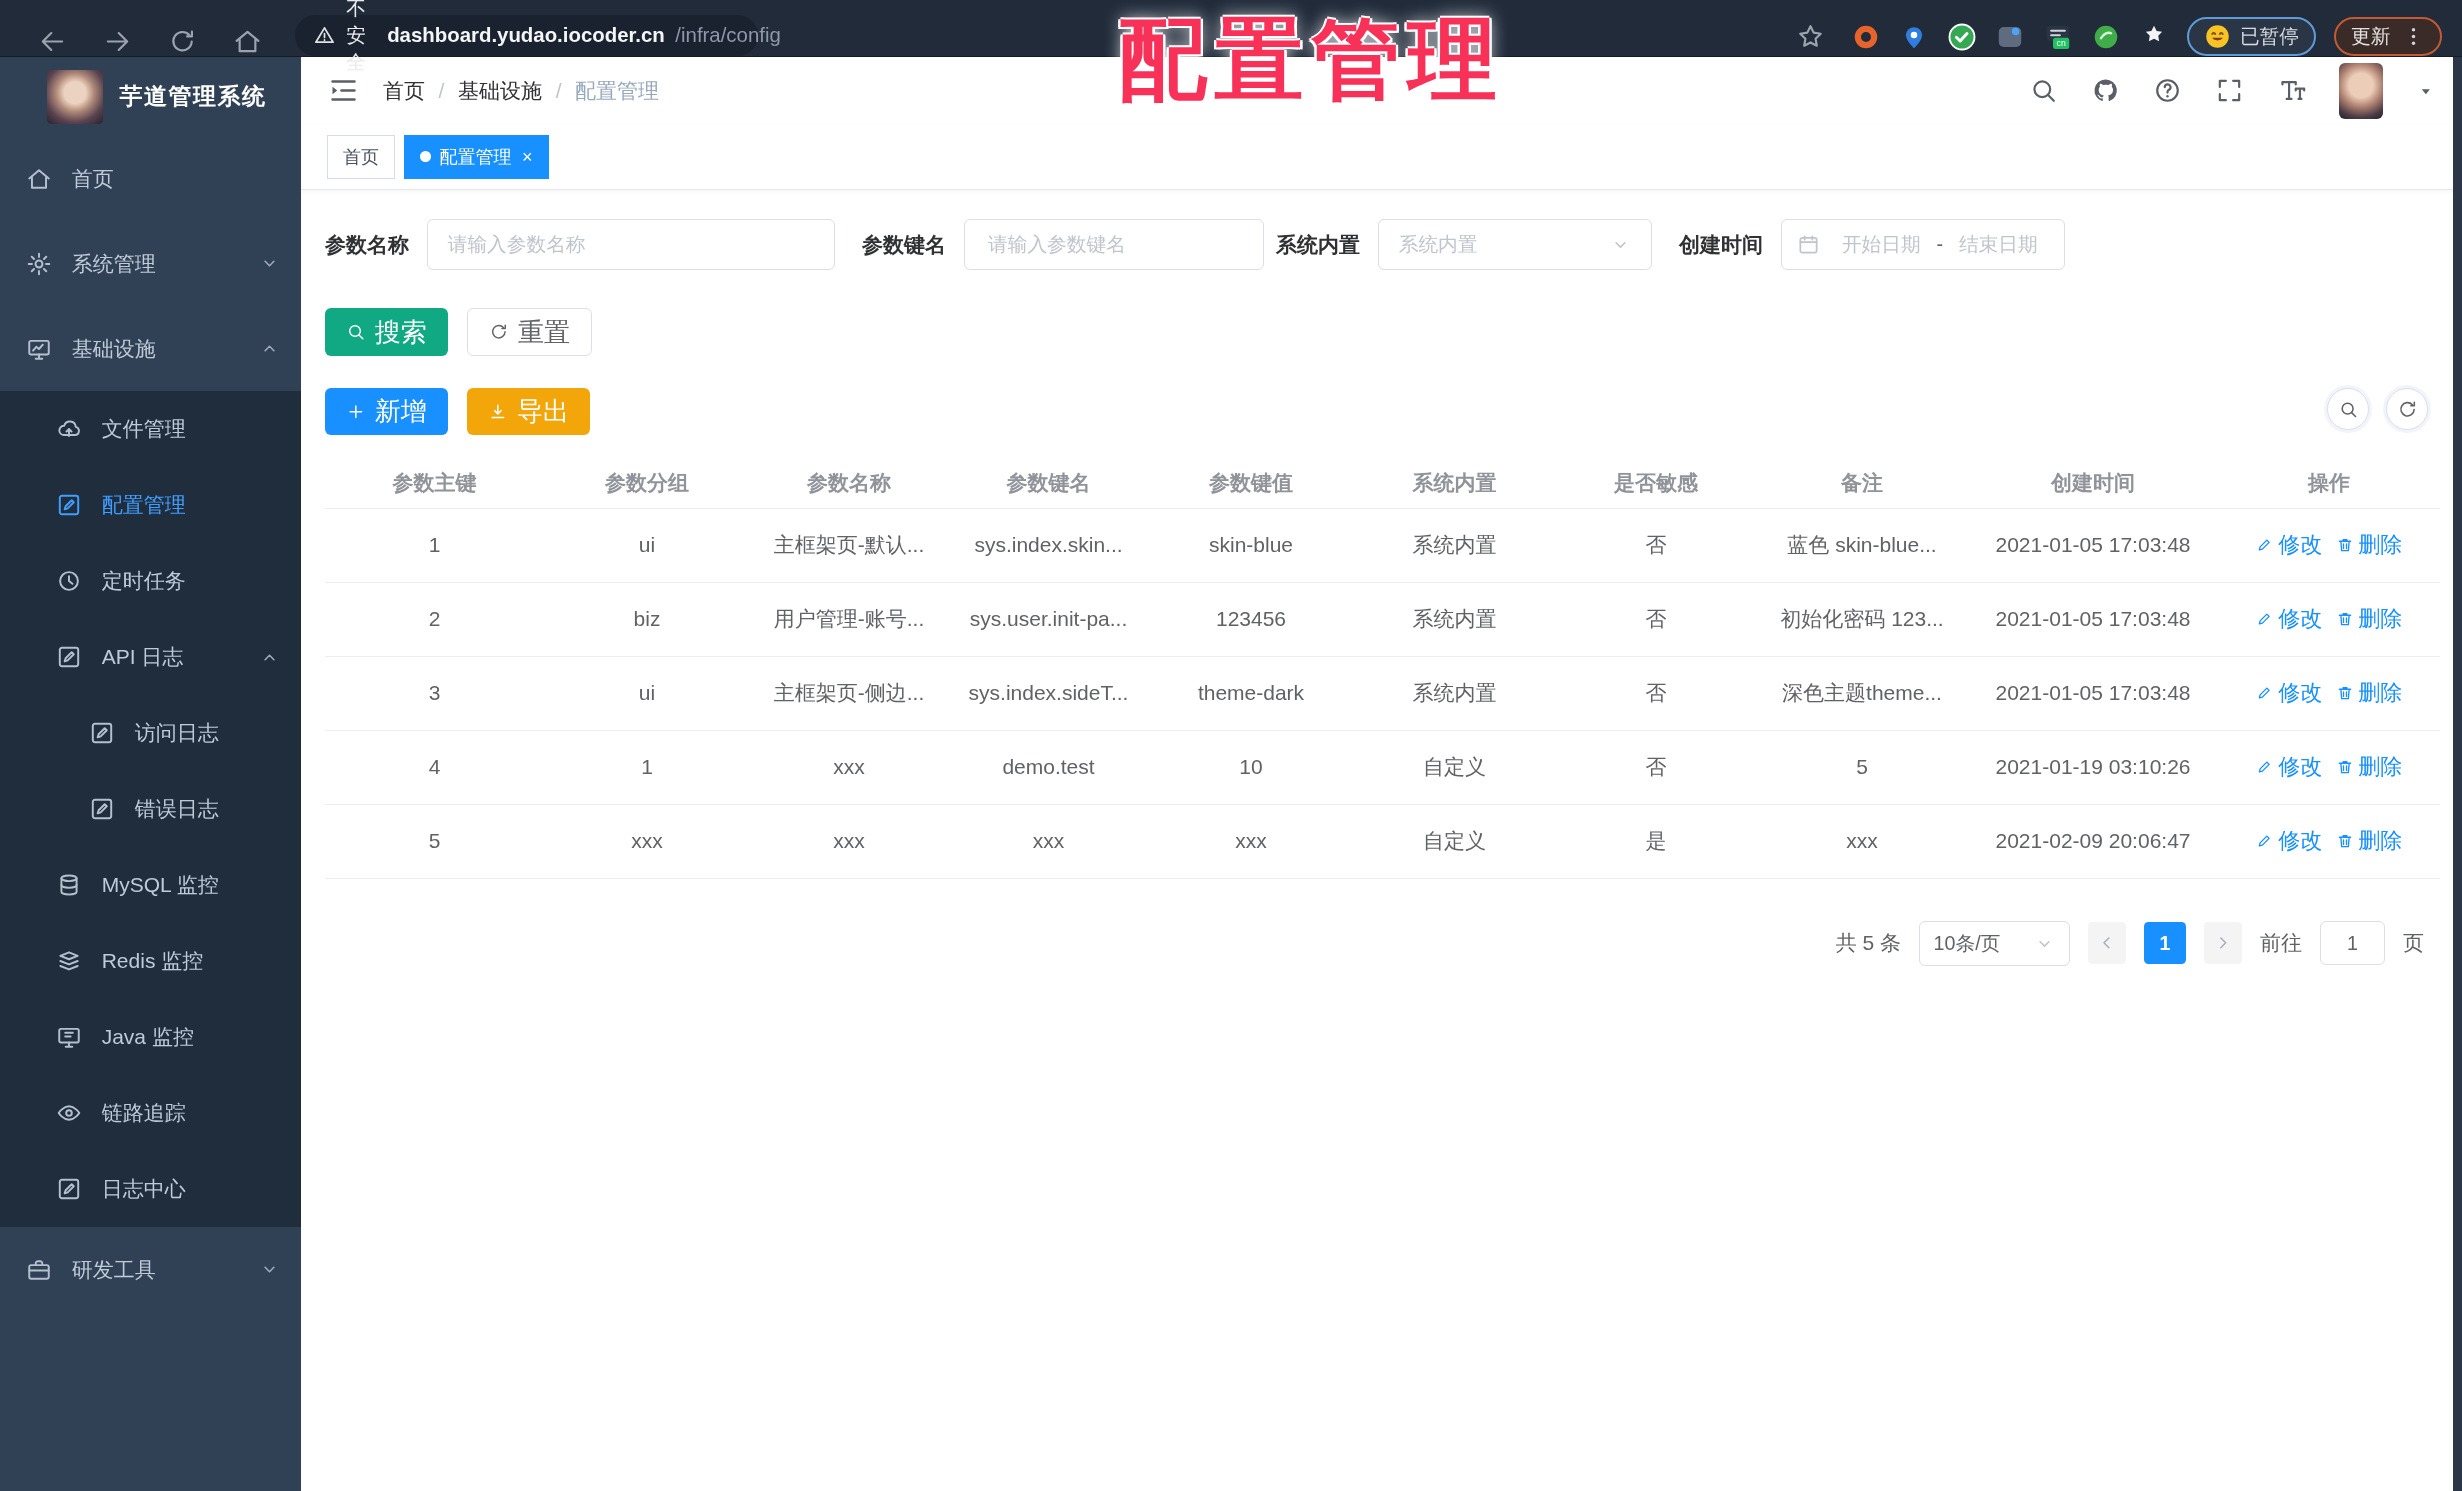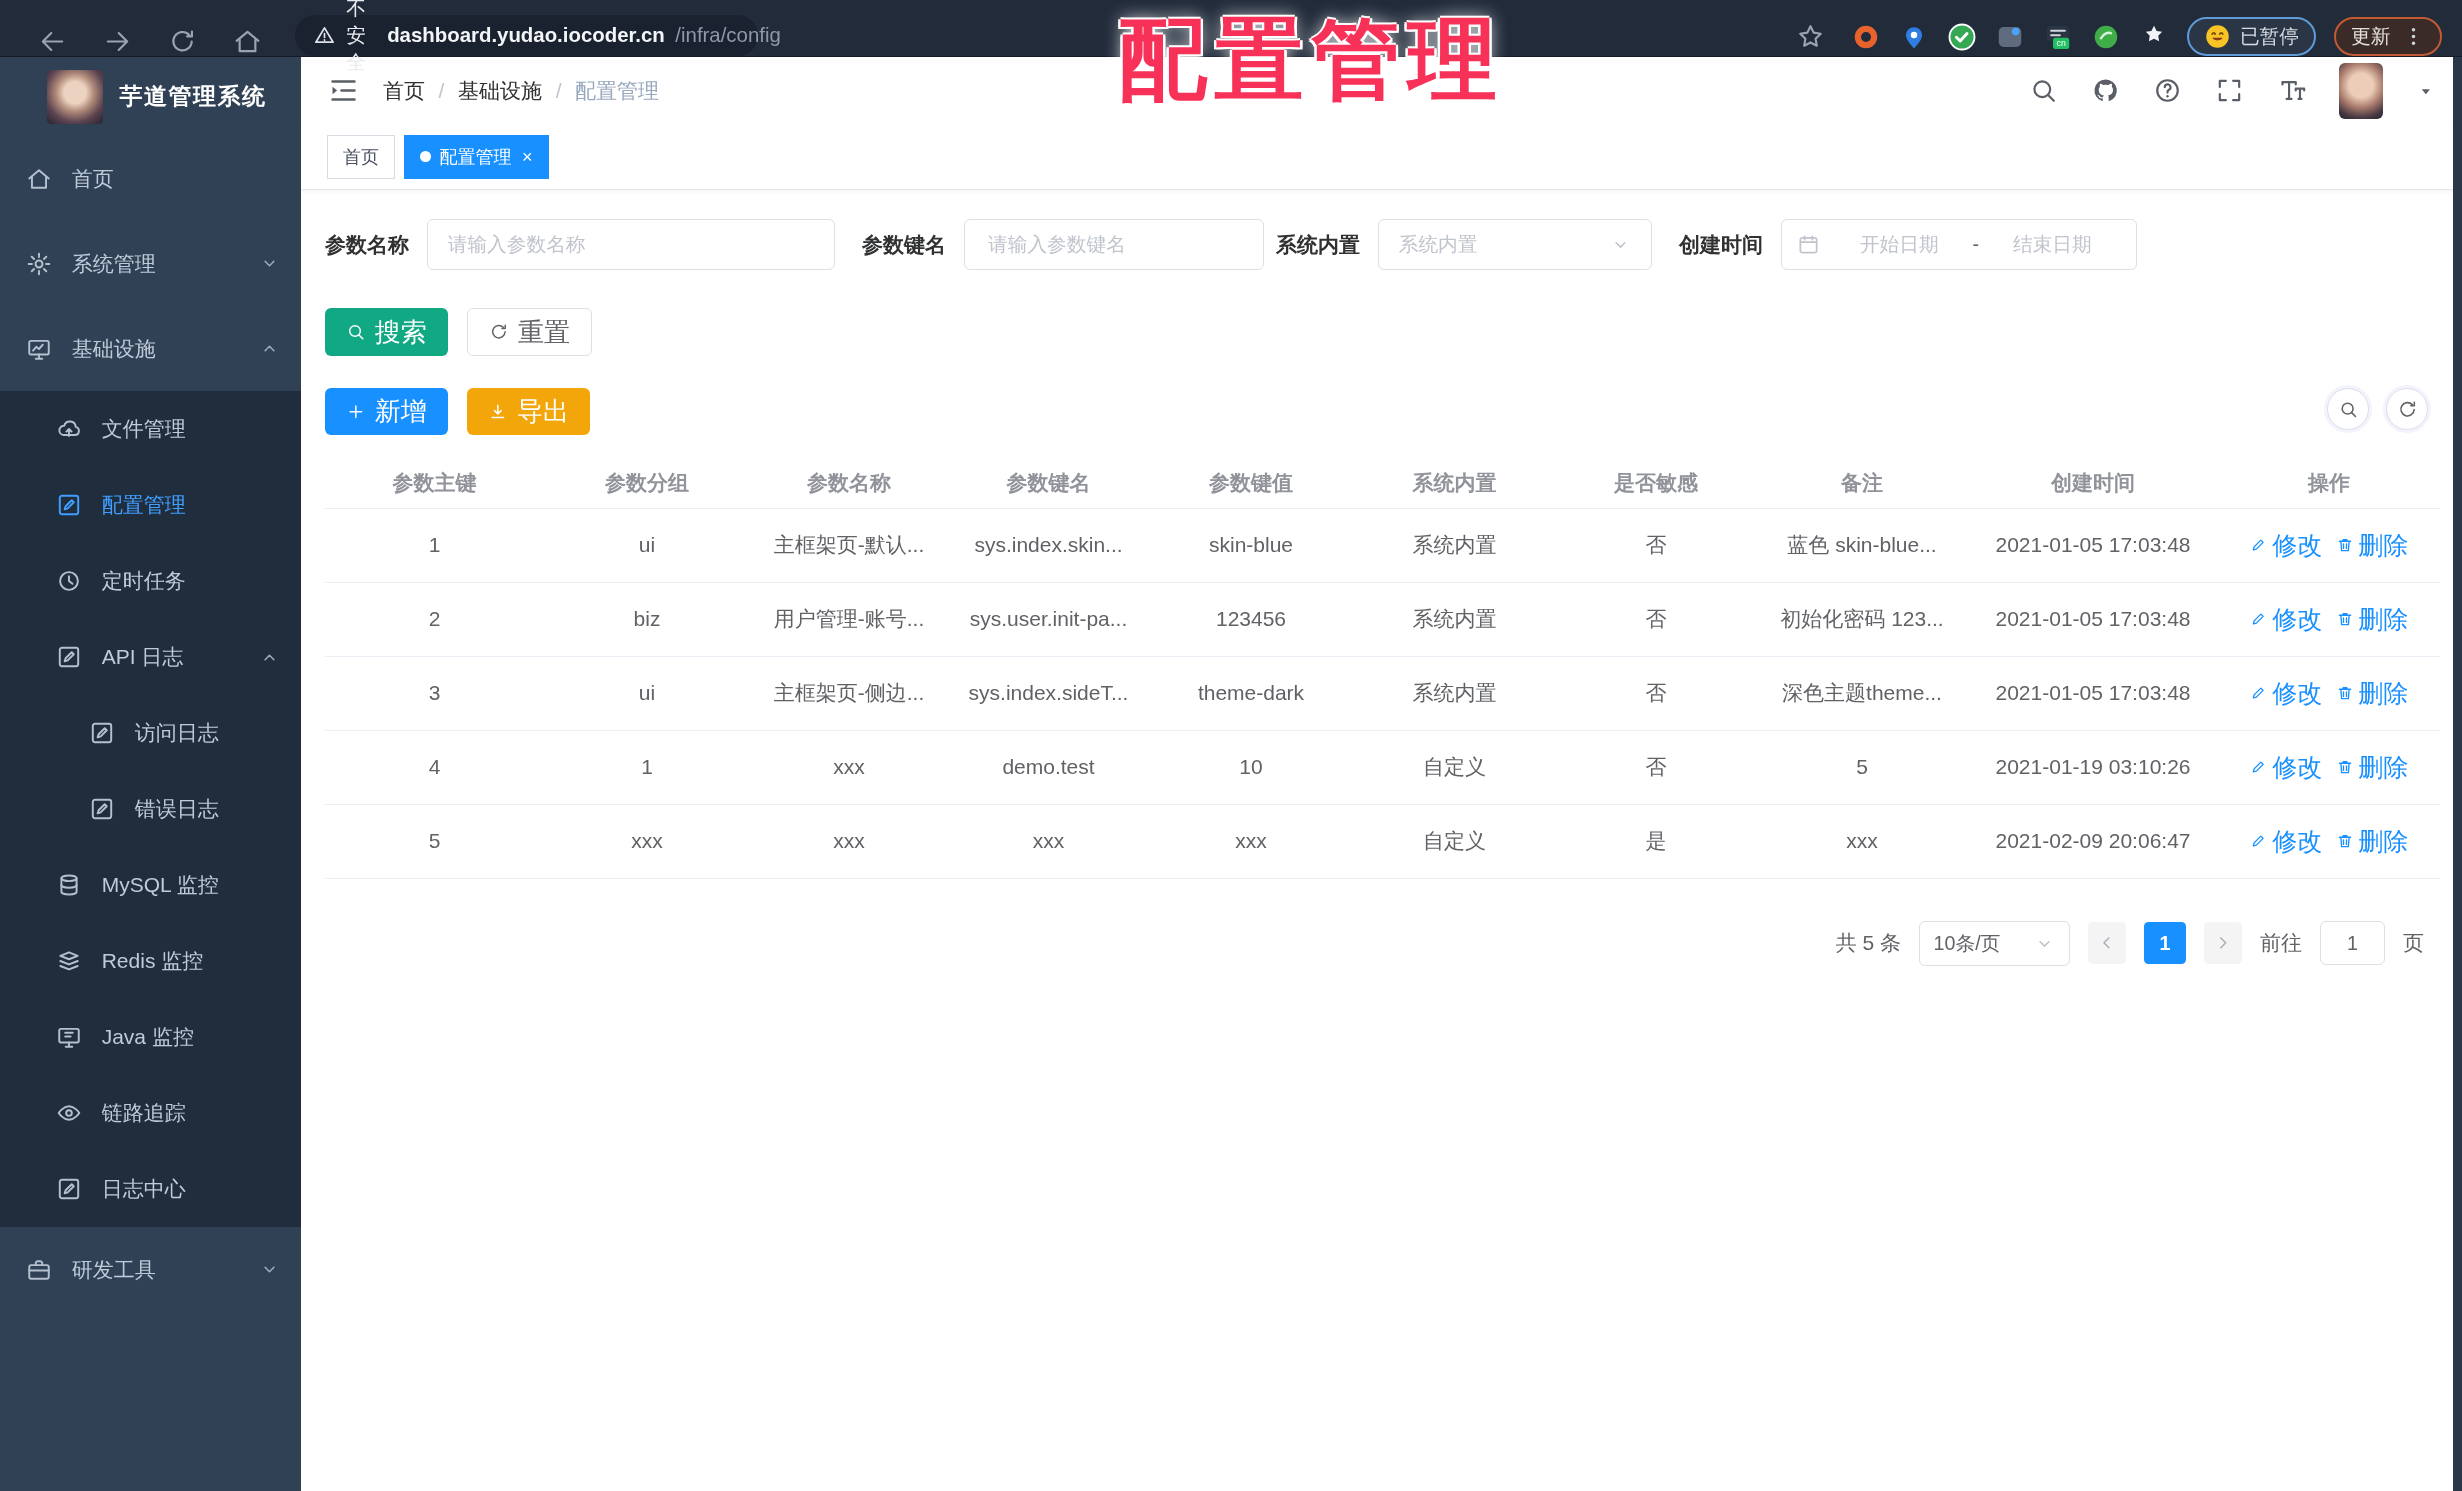--- a/index.html
+++ b/index.html
@@ -77,21 +77,21 @@
   #content { padding:29px 0 0 24px; position:relative; }
 
   
   #filters { display:flex; align-items:center; height:51px; }
   .f-label { font-size:21px; font-weight:700; color:#303133; margin-right:18px; white-space:nowrap; }
   .f-box { height:51px; border:1.5px solid #dcdfe6; border-radius:6px; background:#fff; display:flex; align-items:center; }
   .ph { color:#c0c4cc; font-size:19.7px; }
   #f-name { width:408px; padding:0 19.7px; margin-right:27px; }
   #f-key { width:300px; padding:0 23px; margin-right:12px; }
   #f-type { width:274px; padding:0 19.7px; margin-right:27px; justify-content:space-between; }
-  #f-date { width:356px; padding:0 15px; }
+  #f-date { width:284px; padding:0 15px; }
   .chev-sm { width:21px; height:21px; color:#c0c4cc; }
   .cal { width:23px; height:23px; color:#c0c4cc; margin-right:10.6px; }
   .date-part { flex:1; text-align:center; }
   .date-sep { color:#606266; font-size:19.7px; margin:0 4.5px; }
 
   
   .btn-row { display:flex; align-items:center; gap:19.7px; }
   #btn-row1 { margin-top:38px; height:48px; }
   #btn-row2 { margin-top:32px; height:47px; }
   .btn { height:100%; border-radius:6px; display:inline-flex; align-items:center; gap:9px;
@@ -107,21 +107,21 @@
   .tool-circle { width:42px; height:42px; border-radius:50%; border:1.5px solid #dcdfe6; background:#fff;
     display:flex; align-items:center; justify-content:center; color:#606266; box-shadow:0 0 0 3px rgba(99,102,241,.08); cursor:pointer; }
   .tool-circle .ic { width:21px; height:21px; }
 
   
   #data-table { margin-top:23px; width:2114px; border-collapse:collapse; table-layout:fixed; }
   #data-table th { height:50px; font-size:21px; color:#909399; font-weight:700; text-align:center;
     border-bottom:1.5px solid #ebeef5; padding:0 4.5px; }
   #data-table td { height:74px; font-size:21px; color:#606266; text-align:center;
     border-bottom:1.5px solid #ebeef5; padding:0 4.5px; white-space:nowrap; overflow:hidden; }
-  .op-link { display:inline-flex; align-items:center; gap:4.5px; color:#1890ff; font-size:25px; cursor:pointer; }
+  .op-link { display:inline-flex; align-items:center; gap:4.5px; color:#1890ff; font-size:22px; cursor:pointer; }
   .op-link .ic { width:18px; height:18px; }
   .op-gap { display:inline-block; width:13.6px; }
 
   
   #pagination { margin-top:42px; height:45px; display:flex; align-items:center; justify-content:flex-end;
     padding-right:38px; gap:18px; font-size:21px; color:#606266; }
   #page-size { width:151px; height:45px; border:1.5px solid #dcdfe6; border-radius:6px; display:flex;
     align-items:center; justify-content:space-between; padding:0 13.6px; color:#606266; font-size:19.7px; cursor:pointer; }
   .pg-btn { width:38px; height:42px; border-radius:4.5px; background:#f4f4f5; display:flex; align-items:center;
     justify-content:center; color:#a8aeb8; cursor:pointer; }

